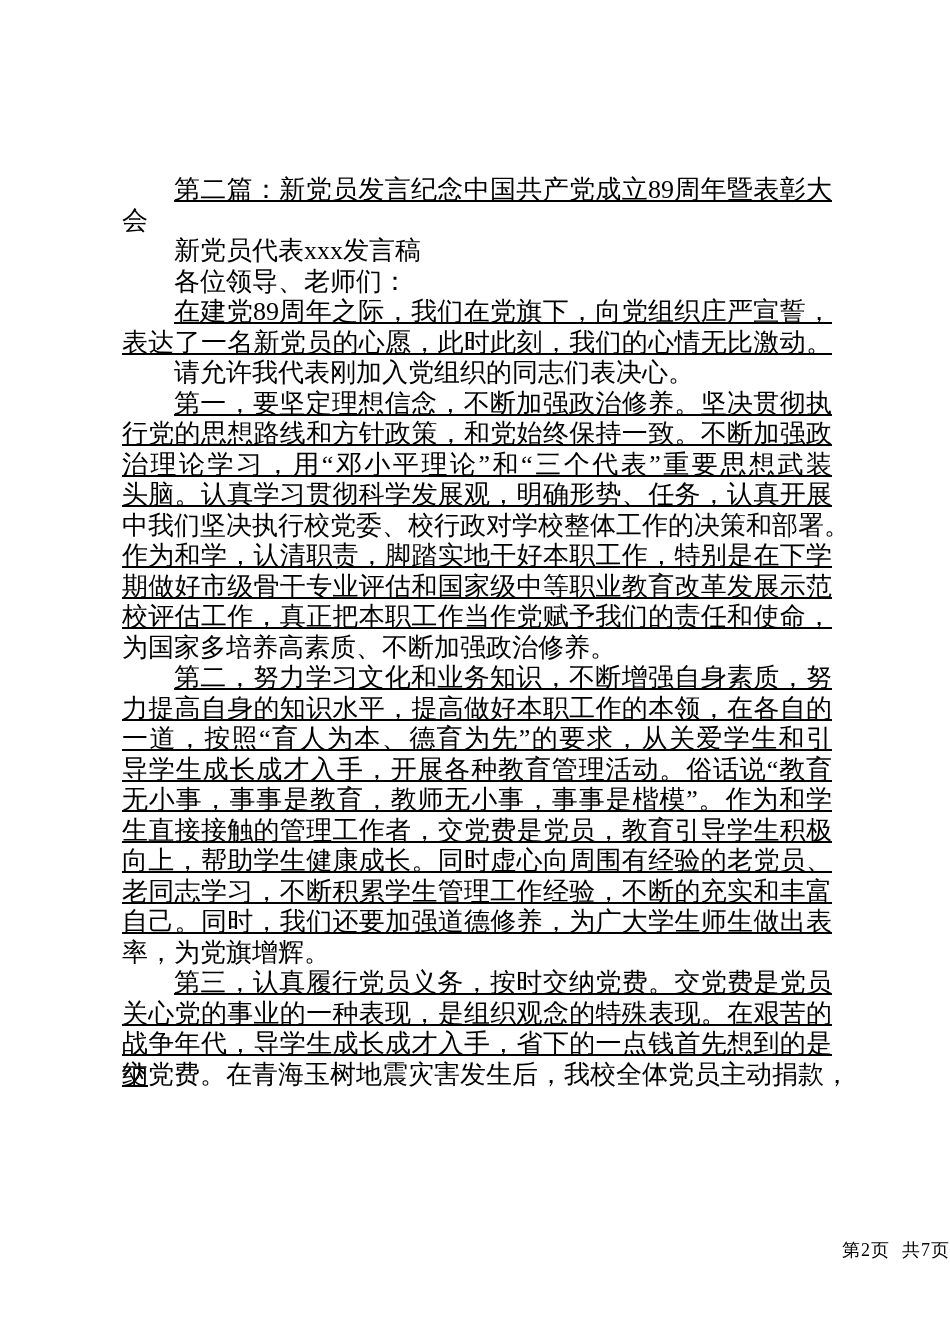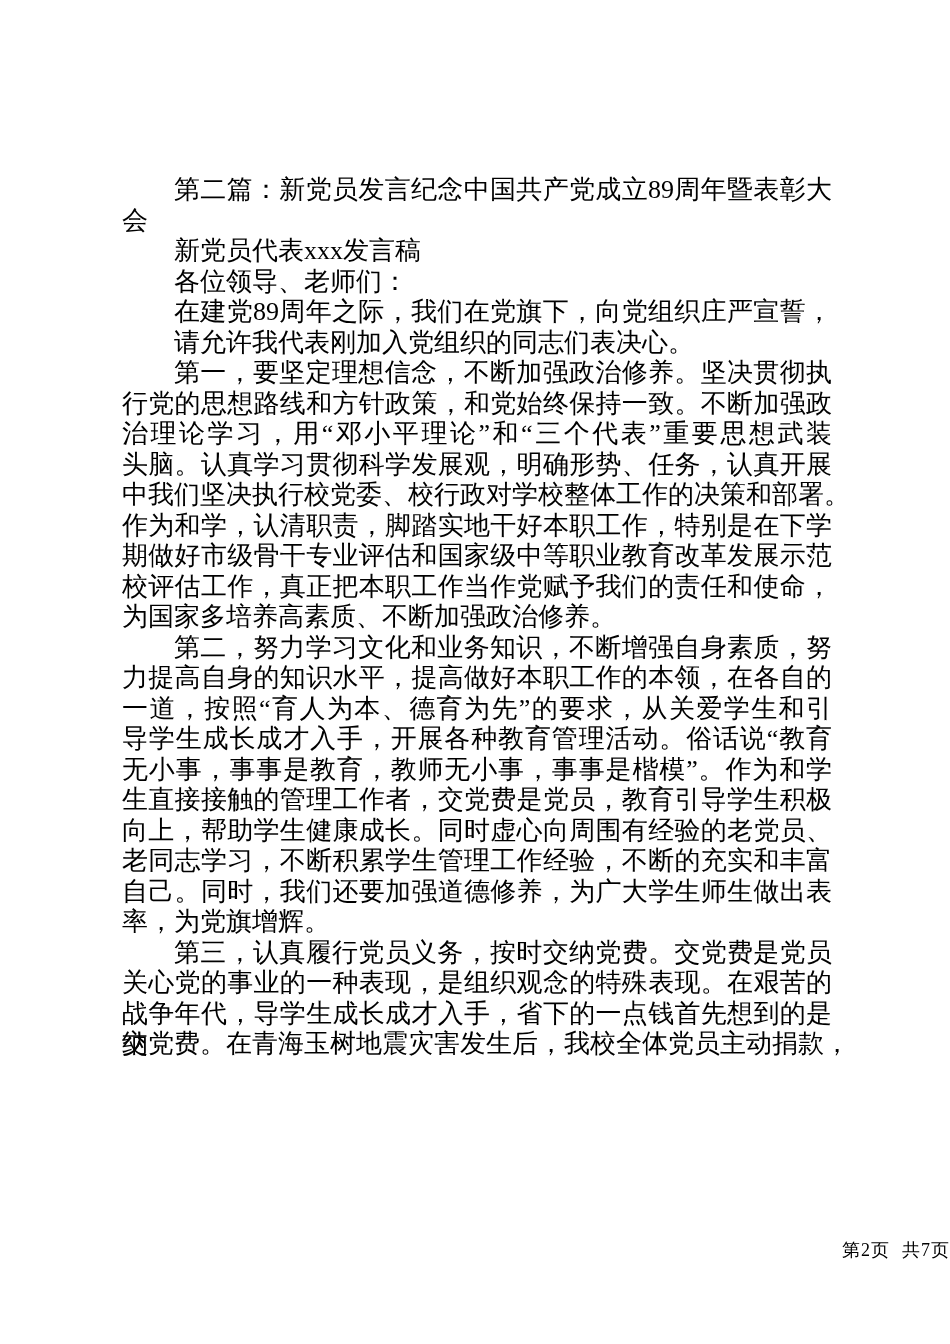--- a/index.html
+++ b/index.html
@@ -18,21 +18,21 @@
     width: 710px;
     color: #000000;
   }
   .line {
     height: 30.5px;
     line-height: 30.5px;
     font-size: 26px;
     color: #000000;
   }
   .line.indent { text-indent: 52px; }
-  .line.justify { text-align: justify; text-align-last: justify; text-justify: inter-character; }
+  .line.justify { text-align: justify; text-align-last: justify; text-justify: inter-character; text-decoration: underline; }
   .line.nowrap { white-space: nowrap; overflow: visible; }
   .footer {
     position: absolute;
     left: 50px;
     right: 0;
     top: 1238px;
     text-align: right;
     font-size: 18px;
     color: #000000;
     letter-spacing: 1px;
@@ -49,20 +49,21 @@
       <div class="line indent justify">第二篇：新党员发言纪念中国共产党成立89周年暨表彰大</div>
 
       <div class="line nowrap">会</div>
 
       <div class="line indent nowrap">新党员代表xxx发言稿</div>
 
       <div class="line indent nowrap">各位领导、老师们：</div>
 
       <div class="line indent justify">在建党89周年之际，我们在党旗下，向党组织庄严宣誓，</div>
 
+      <div class="line justify">表达了一名新党员的心愿，此时此刻，我们的心情无比激动。</div>
 
       <div class="line indent nowrap">请允许我代表刚加入党组织的同志们表决心。</div>
 
       <div class="line indent justify">第一，要坚定理想信念，不断加强政治修养。坚决贯彻执</div>
 
       <div class="line justify">行党的思想路线和方针政策，和党始终保持一致。不断加强政</div>
 
       <div class="line justify">治理论学习，用“邓小平理论”和“三个代表”重要思想武装</div>
 
       <div class="line justify">头脑。认真学习贯彻科学发展观，明确形势、任务，认真开展</div>

